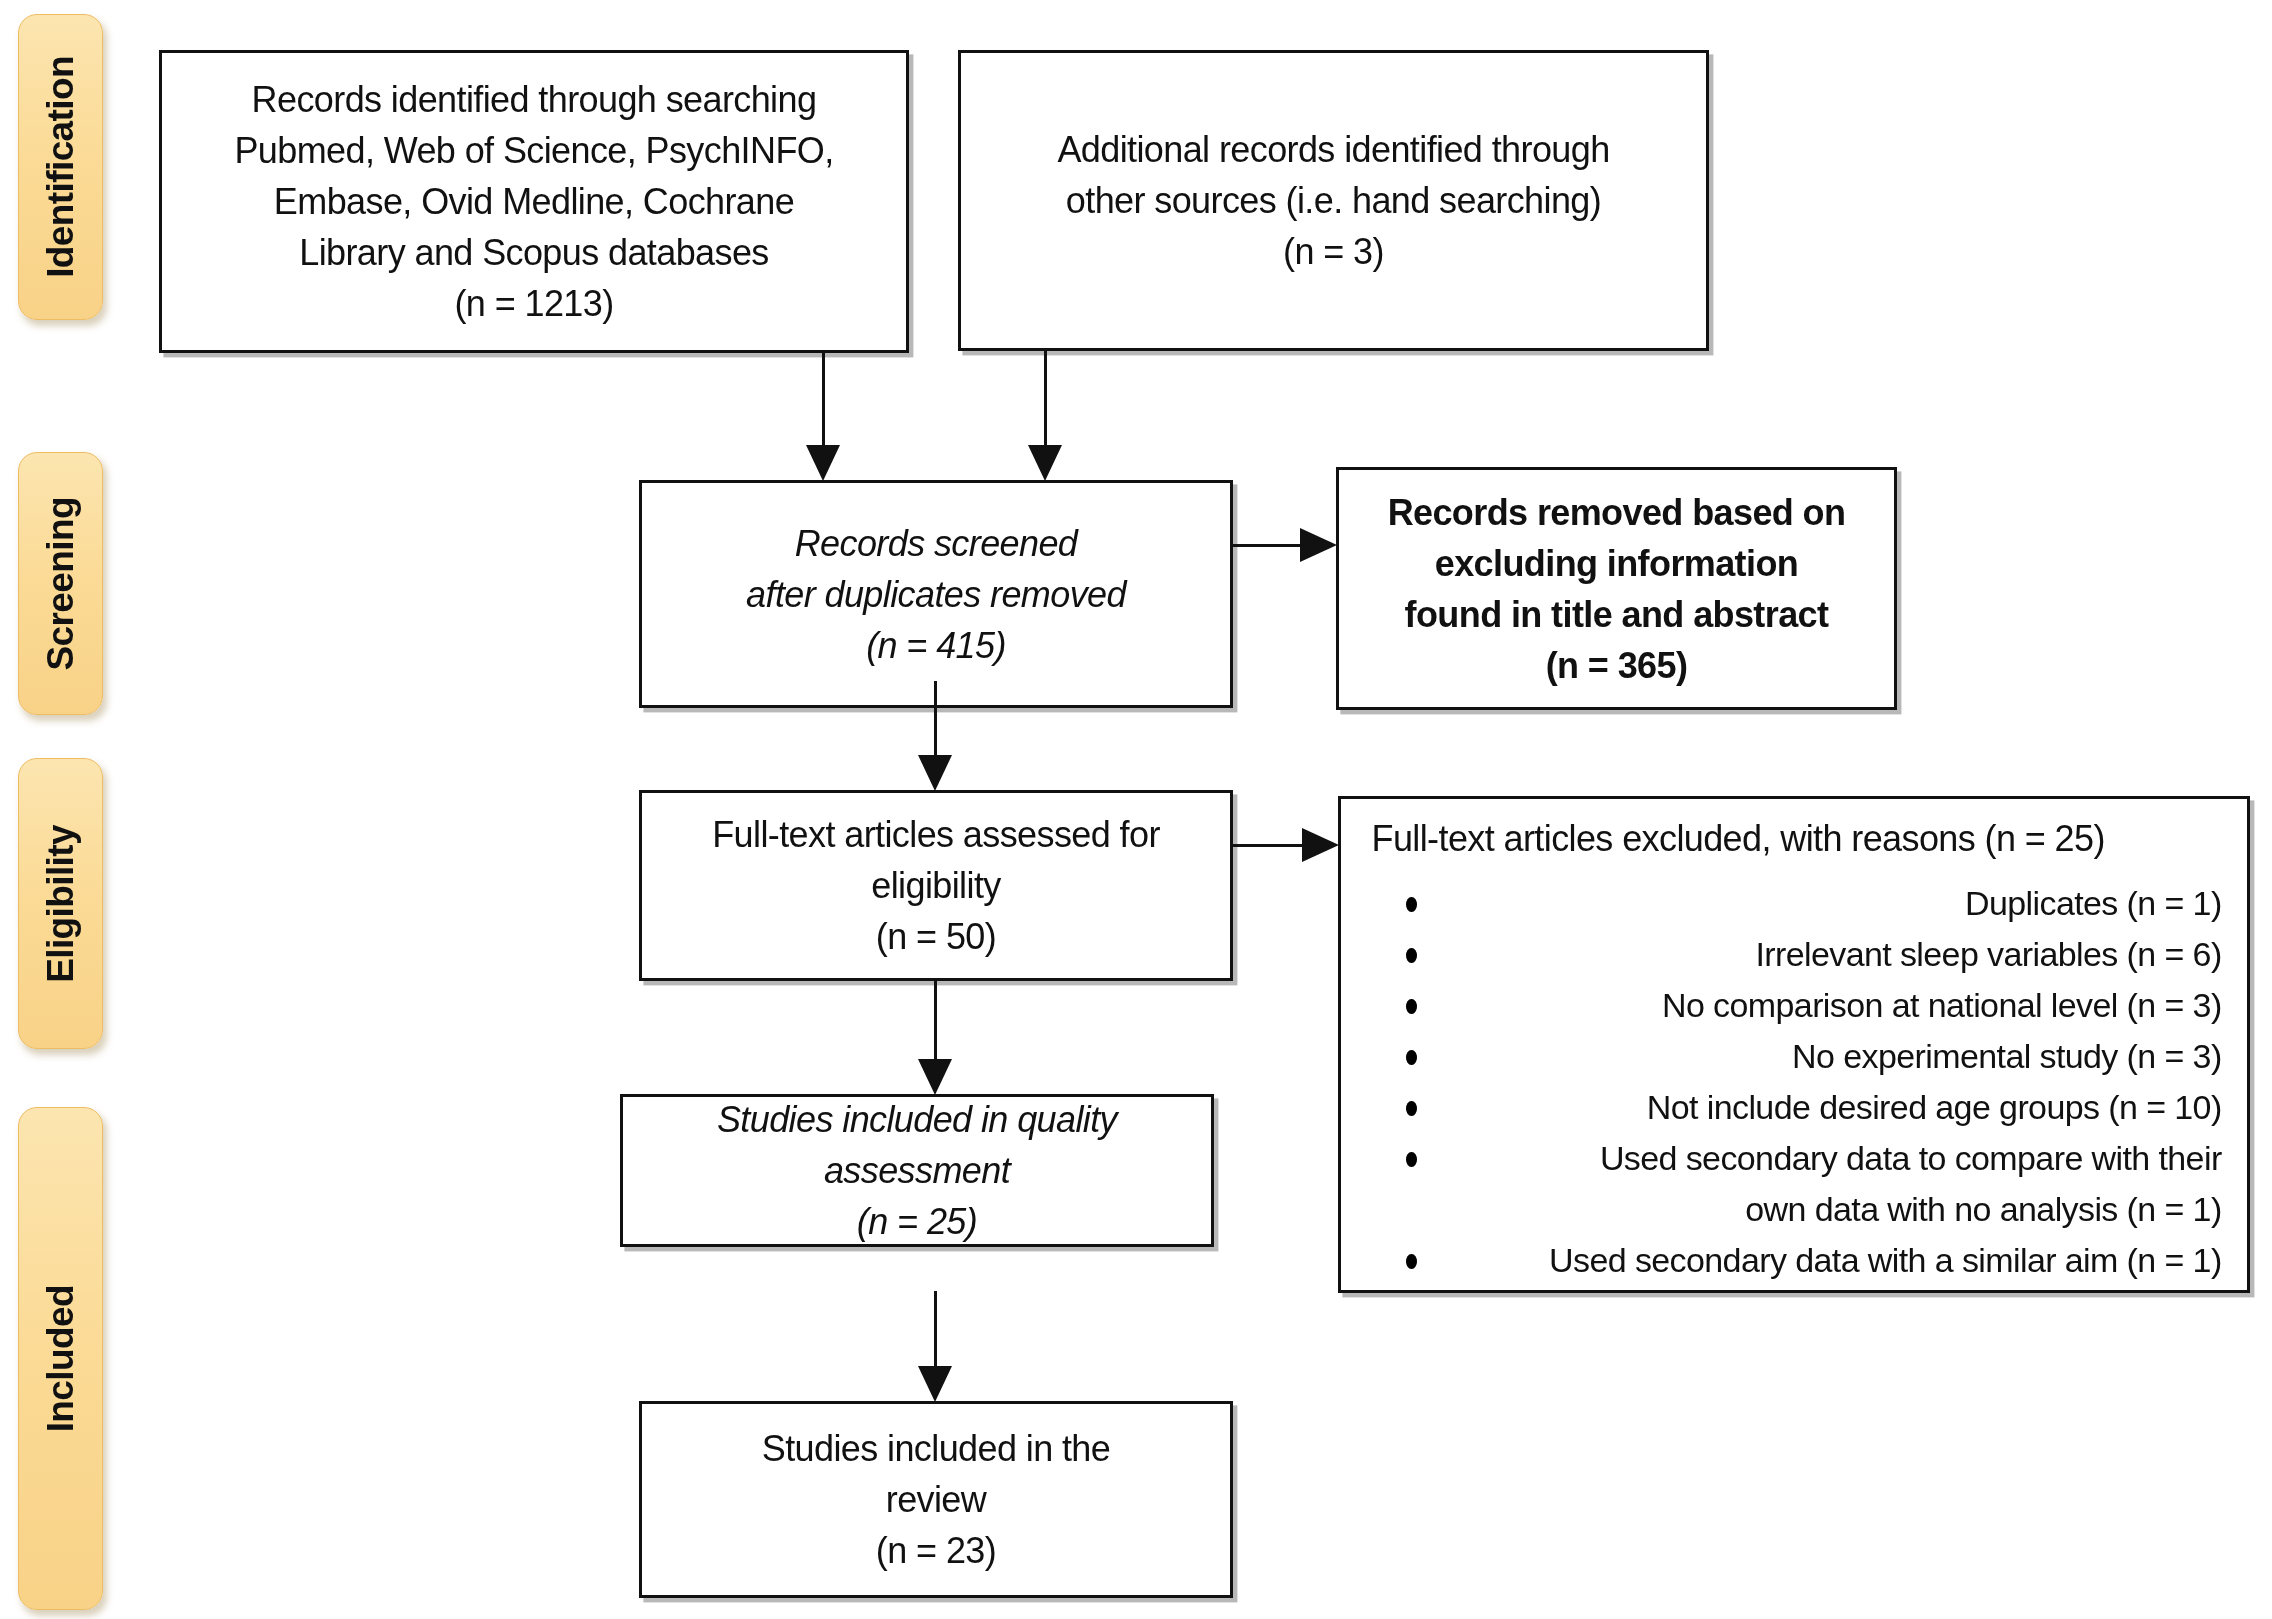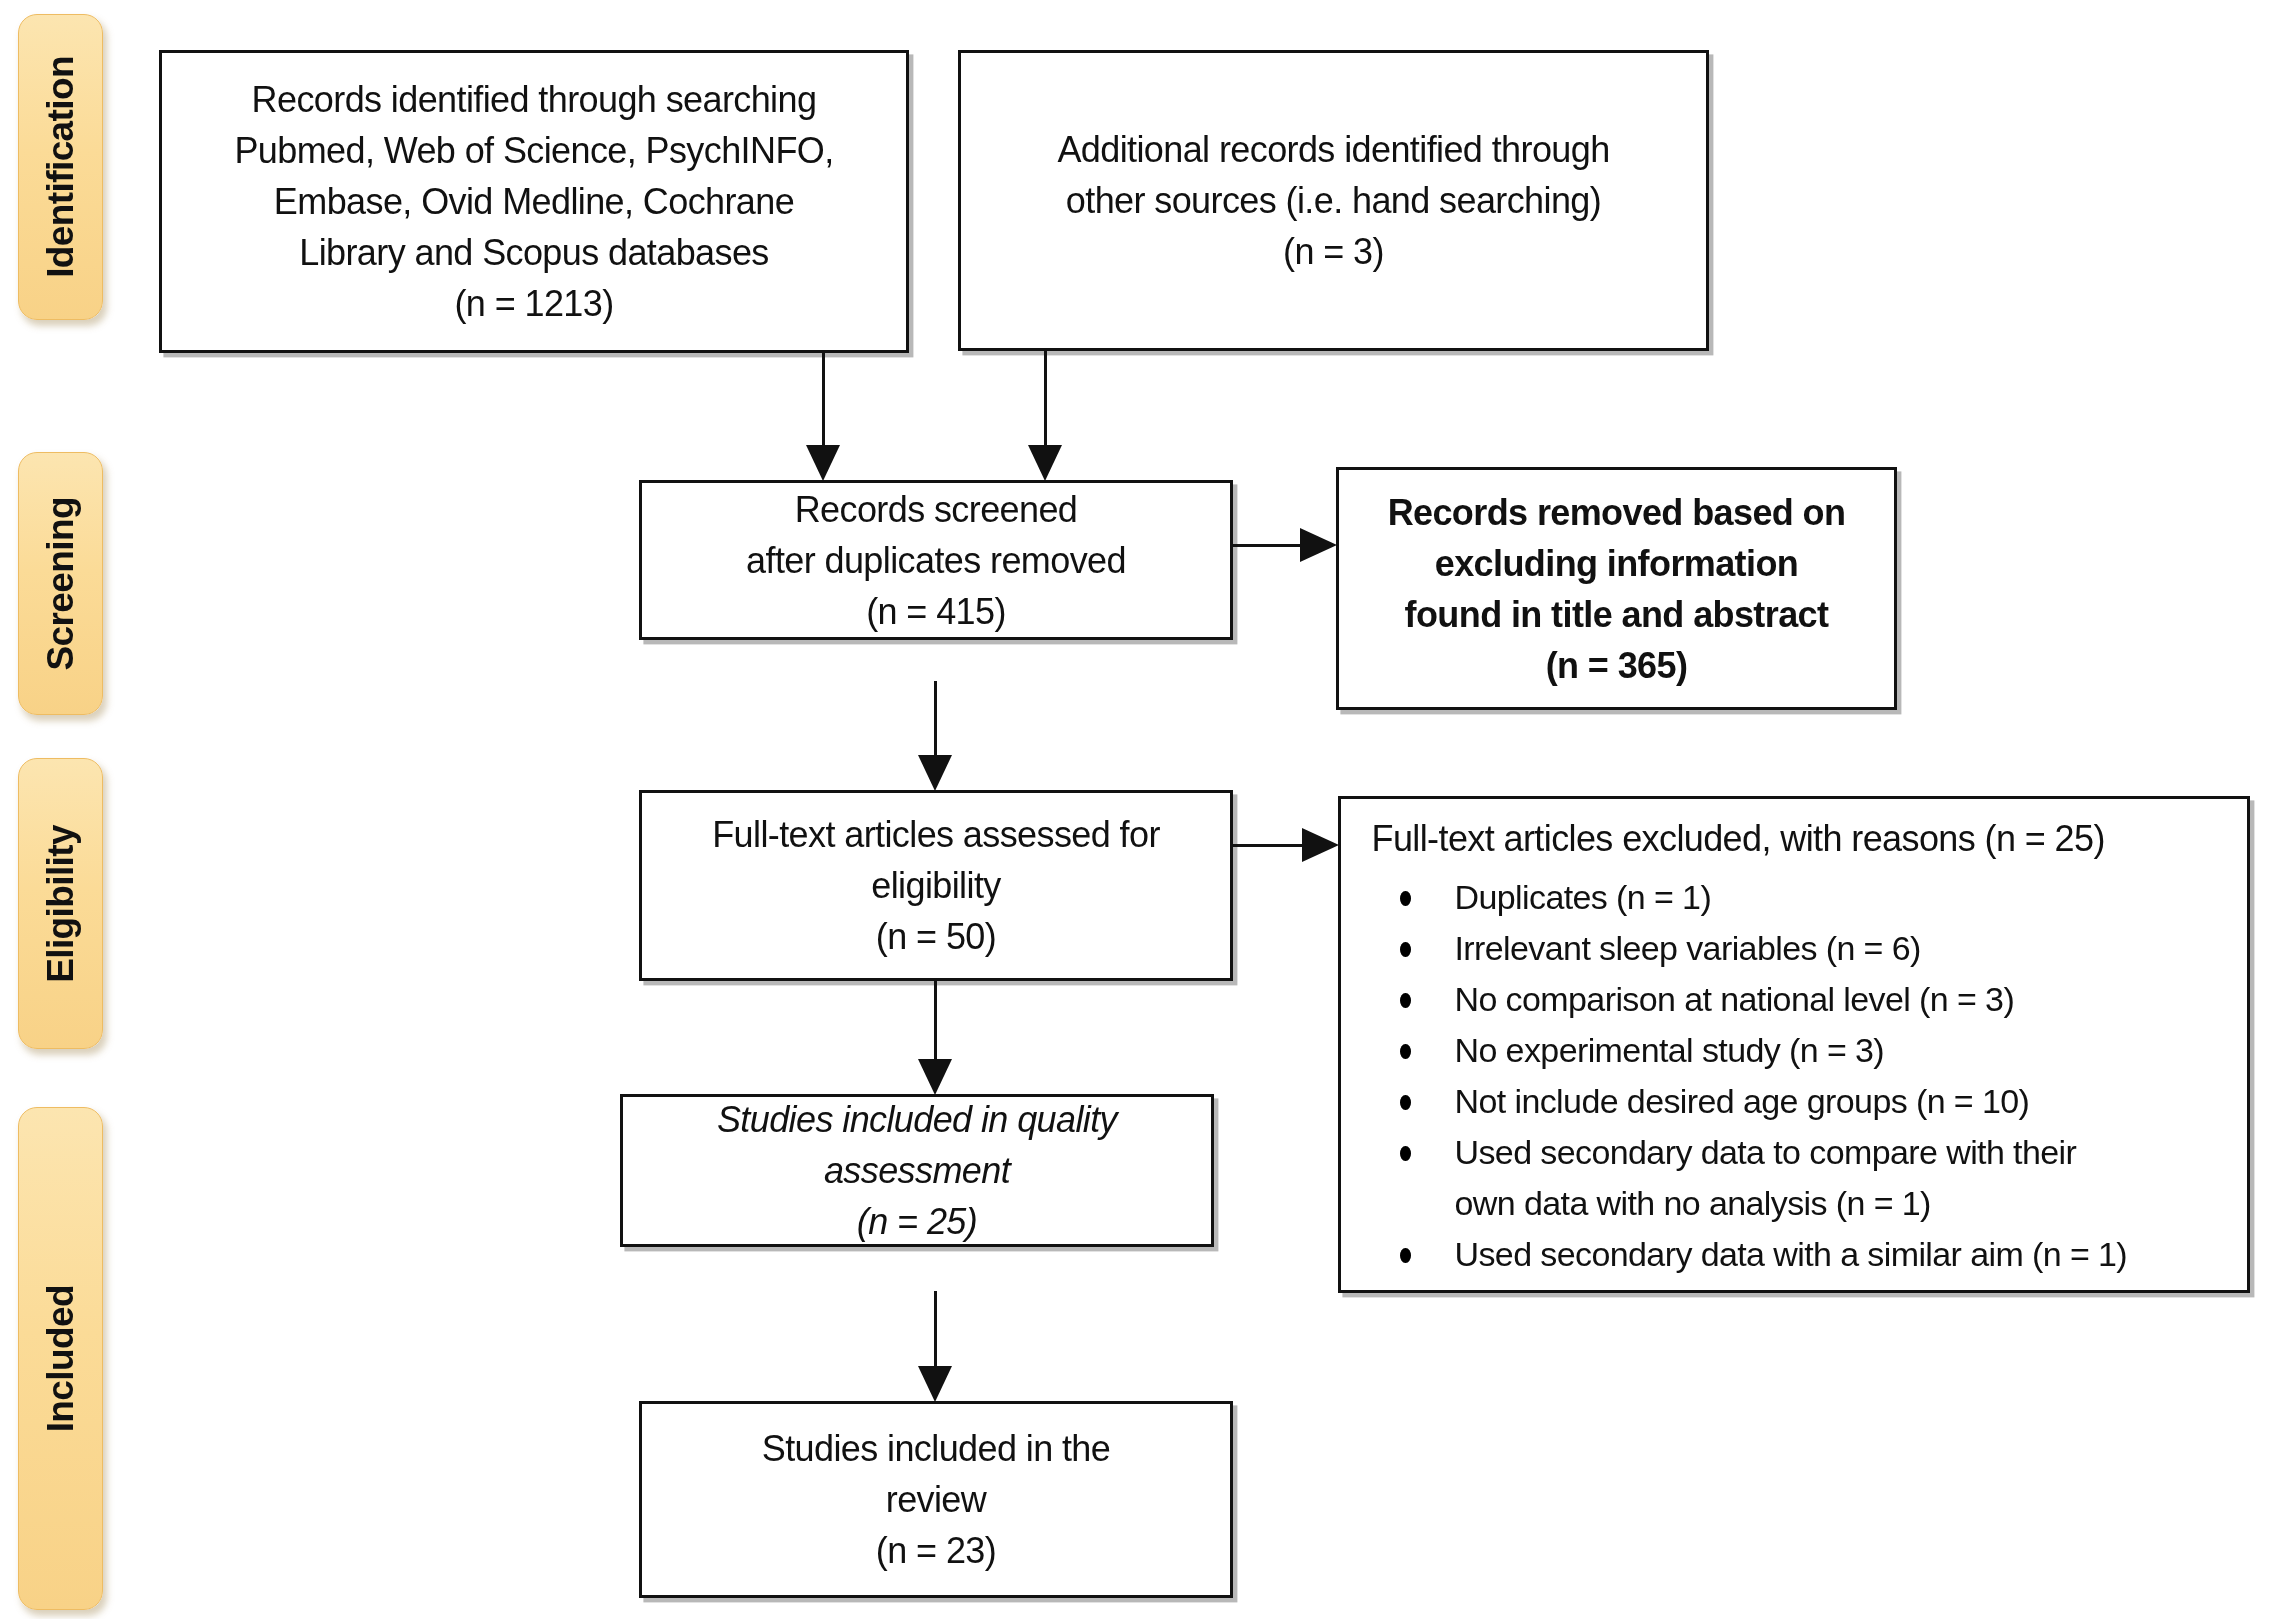--- a/index.html
+++ b/index.html
@@ -45,38 +45,38 @@
     box-sizing:border-box;
   }
   .box-text{
     font-size:36px;line-height:51px;
     letter-spacing:-0.6px;
     text-align:center;
     white-space:pre-line;
   }
   #box-a{left:159px;top:50px;width:750px;height:303px;}
   #box-b{left:958px;top:50px;width:751px;height:301px;}
-  #box-c{left:639px;top:480px;width:594px;height:160px;}
+  #box-c{left:639px;top:480px;width:594px;height:228px;font-style:italic;}
   #box-d{left:1336px;top:467px;width:561px;height:243px;font-weight:bold;}
   #box-e{left:639px;top:790px;width:594px;height:191px;}
   #box-g{left:620px;top:1094px;width:594px;height:153px;font-style:italic;}
   #box-h{left:639px;top:1401px;width:594px;height:197px;}
 
   
   #box-f{
     left:1338px;top:796px;width:912px;height:497px;
     display:block;
     padding:14px 11.4px 0 30.5px;
   }
   .excl-title{
     font-size:36px;line-height:51px;
     letter-spacing:-0.6px;white-space:nowrap;
   }
   .excl-list{
-    list-style:none;margin:8px;padding:0;
+    list-style:none;margin:14px;padding:0;text-align:right;
   }
   .excl-list li{
     position:relative;
     padding-left:75px;
     font-size:34px;line-height:51px;
     letter-spacing:-0.6px;
     white-space:pre-line;
   }
   .excl-list li::before{
     content:"";

